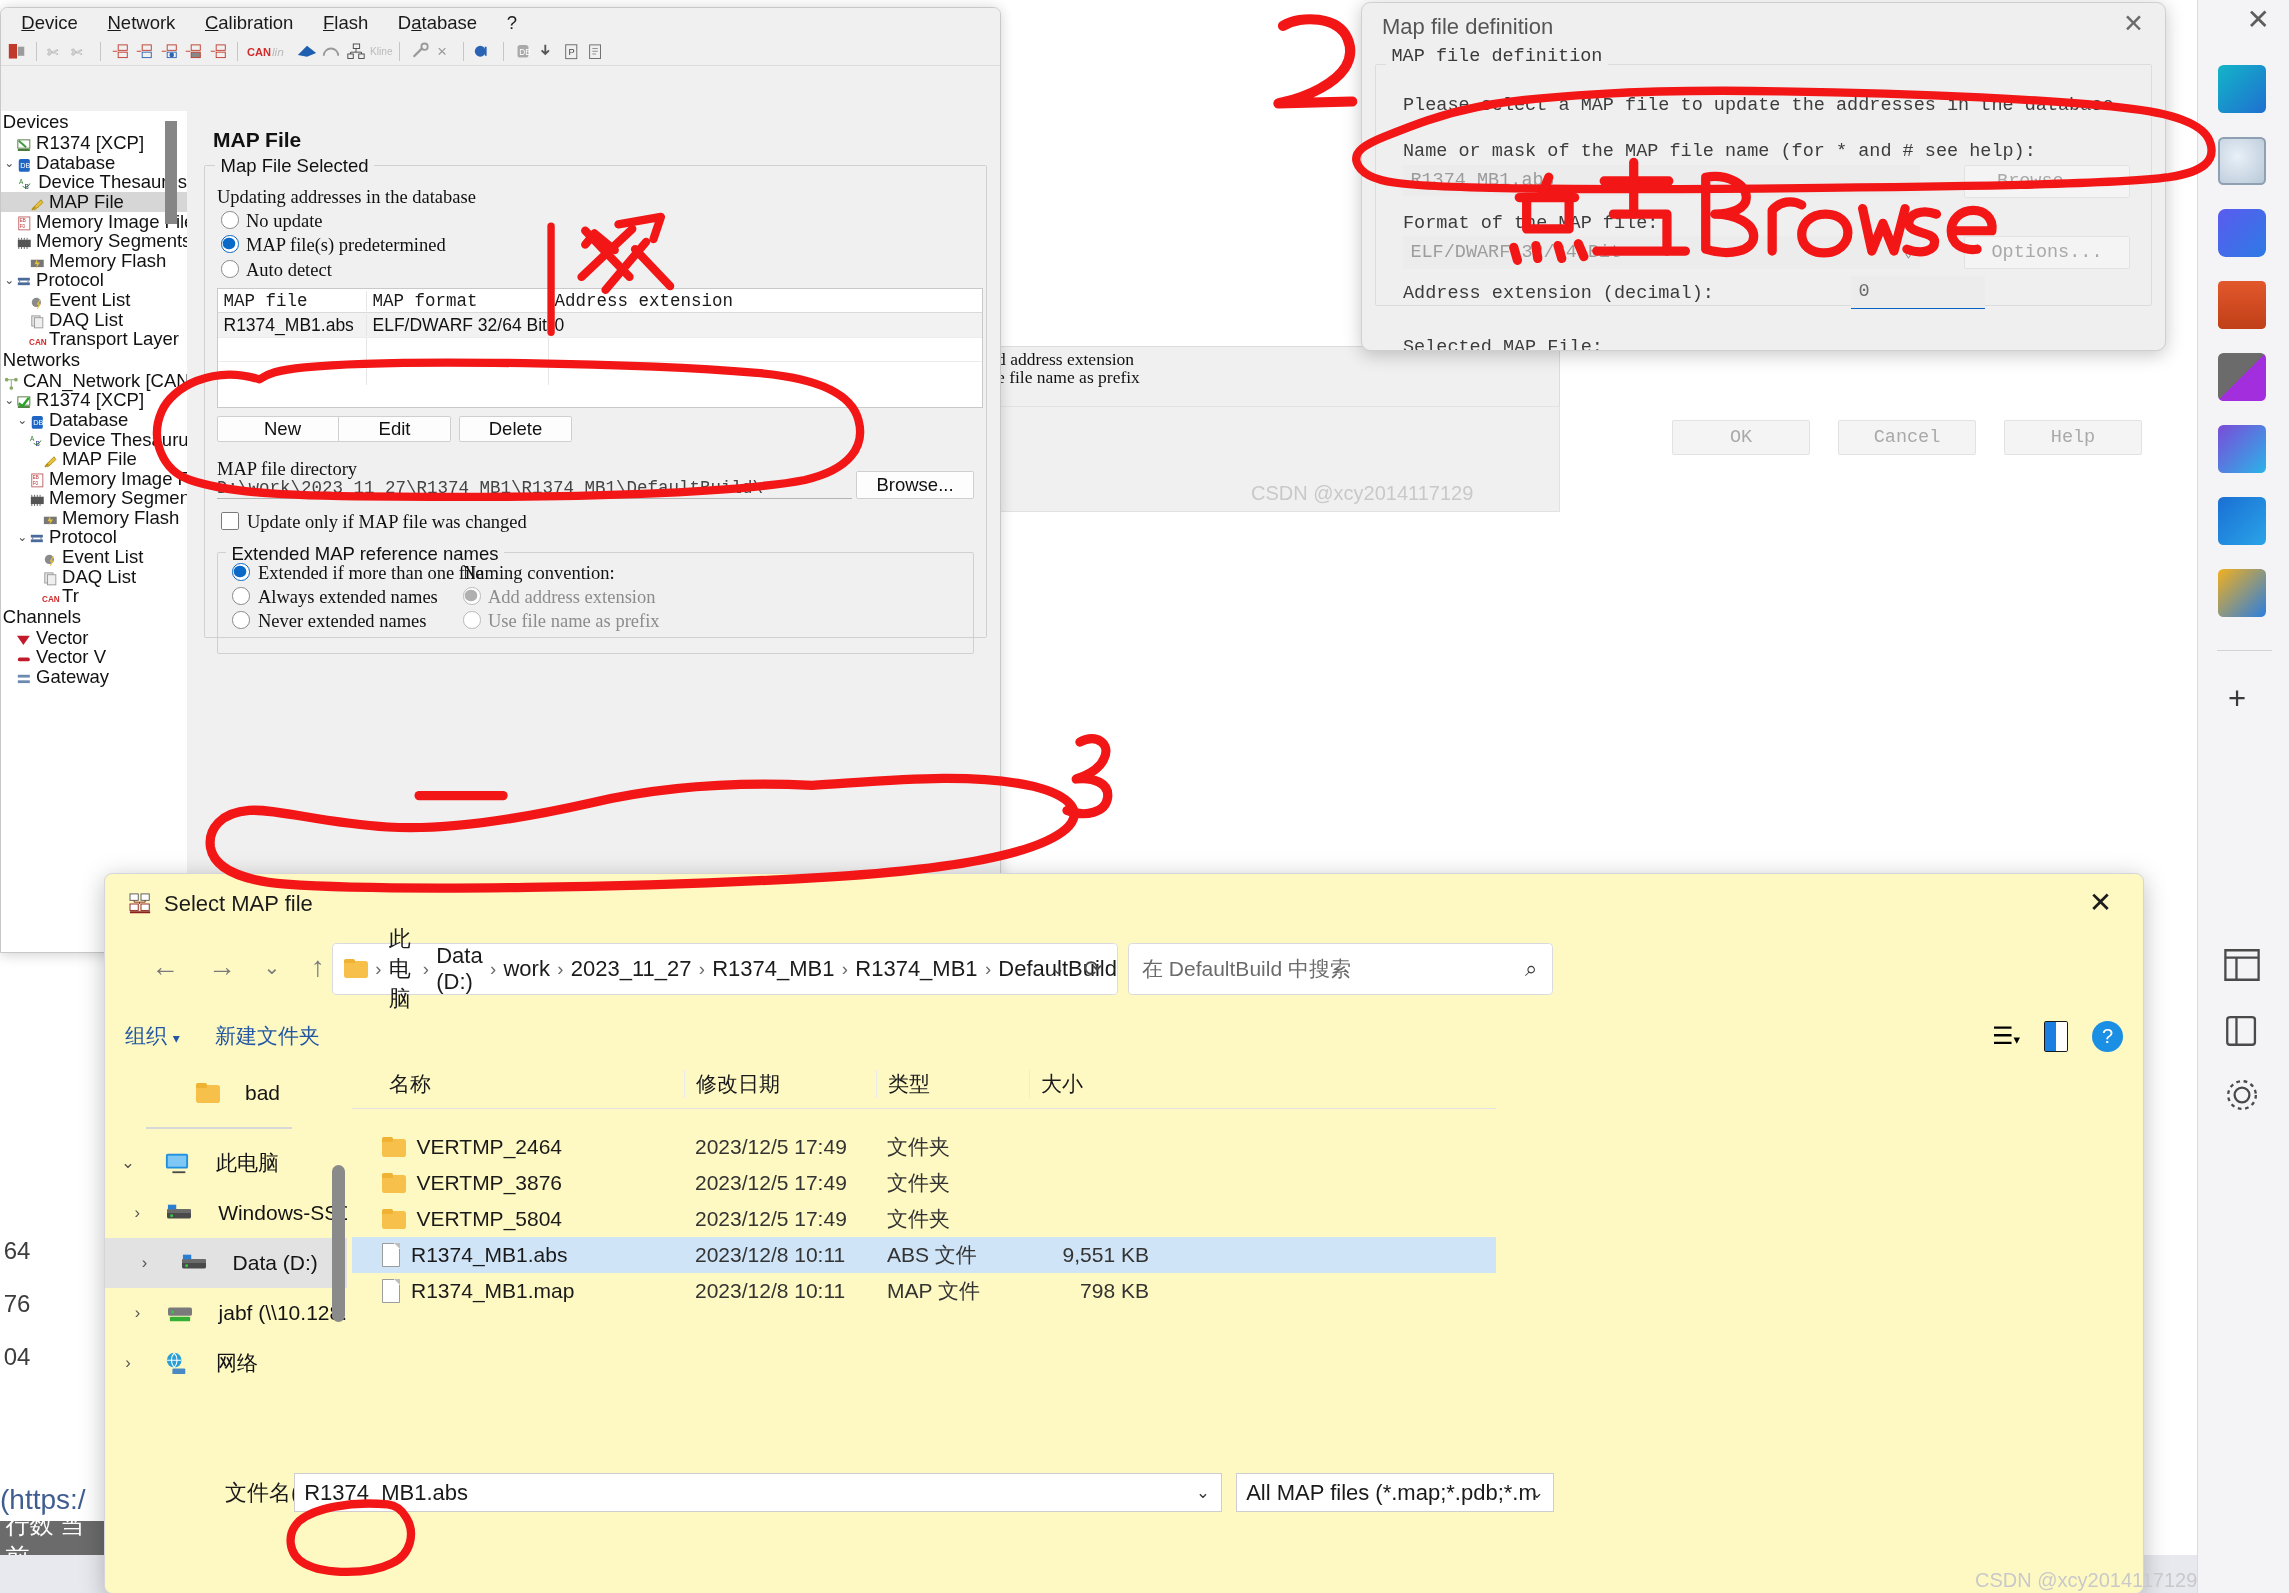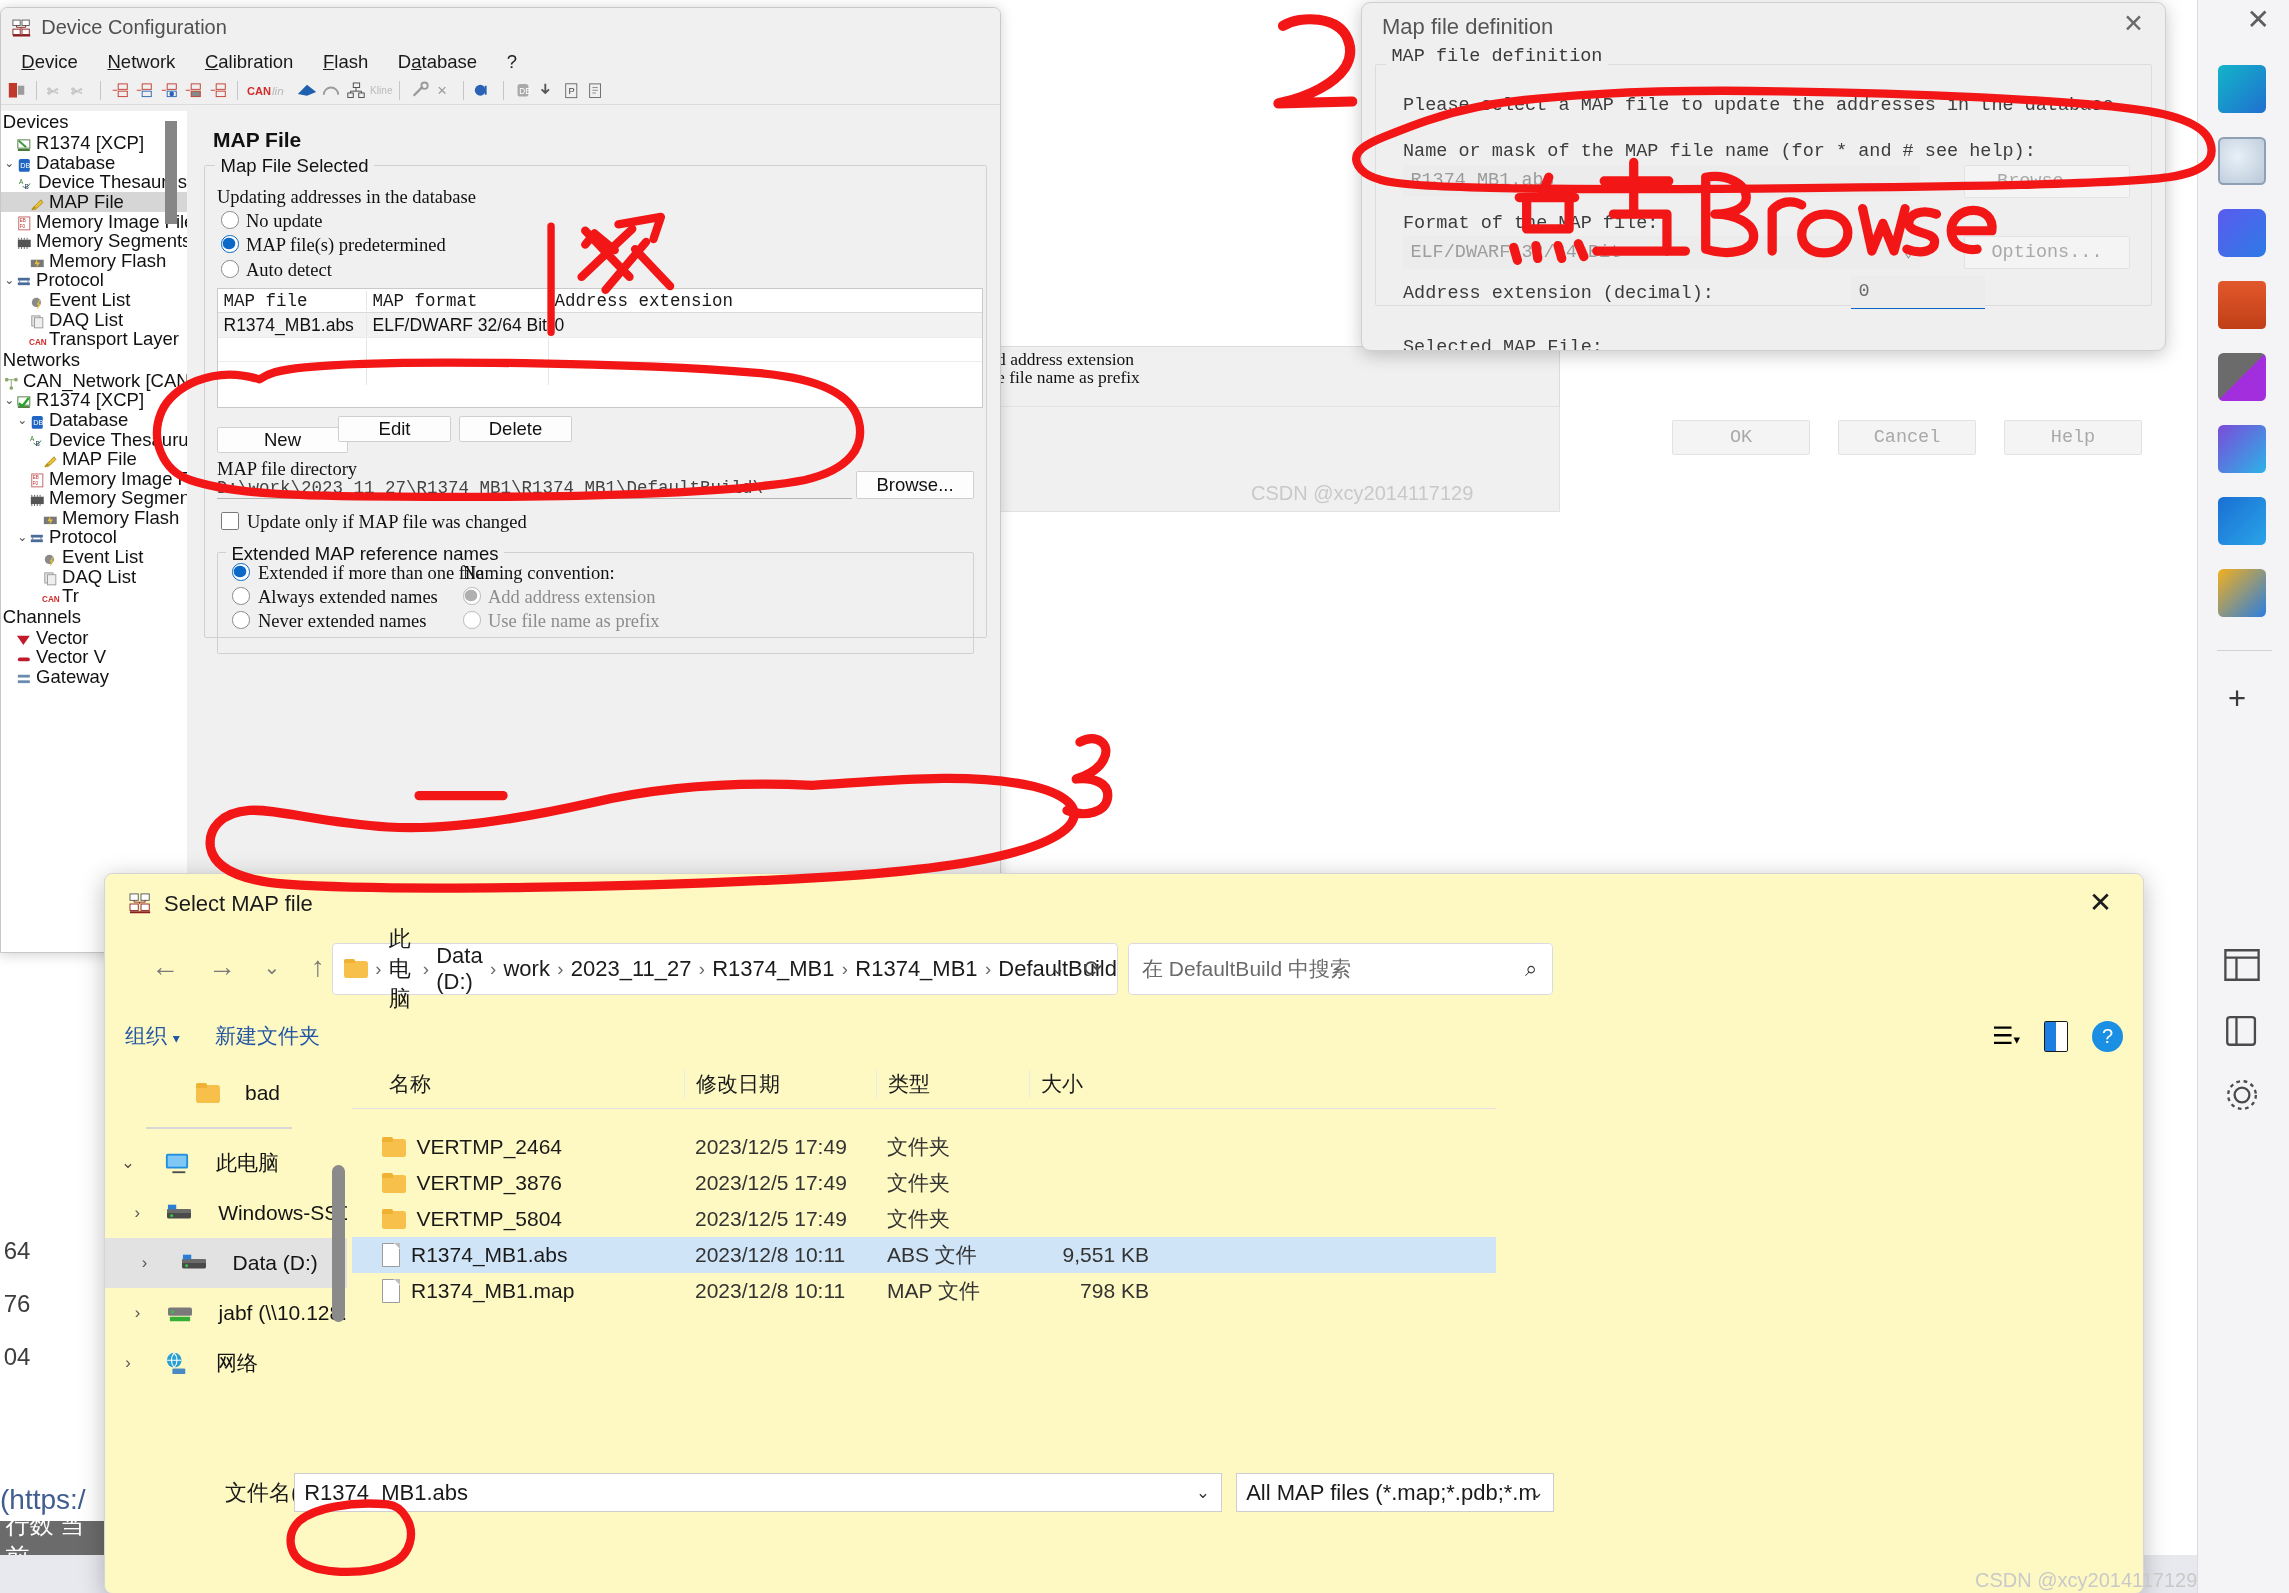--- a/index.html
+++ b/index.html
@@ -221,33 +221,20 @@
 
   <div class="bg-left-col" style="top:1237px; left:3.7px;">64</div>
   <div class="bg-left-col" style="top:1290px; left:3.7px;">76</div>
   <div class="bg-left-col" style="top:1343px; left:3.7px;">04</div>
   <div class="bg-left-col" style="top:1484px; left:0px; font-size:28px; color:#3f5d8f;">(https:/</div>
   <div class="bg-dark-strip" style="left:0; top:1521px; width:109px; height:39px;">行数  当前</div>
   <div class="bg-bottom-bar"></div>
 
   <div class="devcfg">
 
-    <div class="devcfg-title">
-      <span style="display:inline-block;width:20px;height:18.5px;position:relative;">
-        <svg width="20" height="18.5" viewBox="0 0 22 20">
-          <rect x="1" y="1" width="8" height="6" fill="#fff" stroke="#555"></rect>
-          <rect x="11" y="1" width="8" height="6" fill="#fff" stroke="#555"></rect>
-          <rect x="1" y="11" width="8" height="6" fill="#fff" stroke="#8a1f1f"></rect>
-          <rect x="11" y="11" width="8" height="6" fill="#fff" stroke="#8a1f1f"></rect>
-          <path d="M5 7 V9 H15 V7 M10 9 v2" stroke="#8a1f1f" fill="none"></path>
-          <path d="M1 18 H20" stroke="#8a1f1f" stroke-width="2"></path>
-        </svg>
-      </span>
-      <span class="t">Device Configuration</span>
-    </div>
 
     <div class="devcfg-menu">
       <span class="mi"><u>D</u><span>evice</span></span>
       <span class="mi"><u>N</u>etwork</span>
       <span class="mi"><u>C</u>alibration</span>
       <span class="mi"><u>F</u>lash</span>
       <span class="mi">D<u>a</u>tabase</span>
       <span class="mi">?</span>
     </div>
 
@@ -650,21 +637,21 @@
             <div class="wt-c2"></div>
             <div class="wt-c3"></div>
           </div>
         <div class="wt-blank">
           <div class="wt-c1"></div>
             <div class="wt-c2"></div>
             <div class="wt-c3"></div>
           </div>
       </div>
 
-      <div class="btn" style="left:24px; top:316px; width:131px; height:26px;">New</div>
+      <div class="btn" style="left:24px; top:305px; width:131px; height:26px;">New</div>
       <div class="btn" style="left:145px; top:305px; width:113px; height:26px;">Edit</div>
       <div class="btn" style="left:266px; top:305px; width:113px; height:26px;">Delete</div>
 
       <div class="lbl" style="left:24px; top:348px;text-align:center;">MAP file directory</div>
       <div class="underline-field" style="left:24px; top:364px; width:635px; height:24px;">D:\work\2023_11_27\R1374_MB1\R1374_MB1\DefaultBuild\</div>
       <div class="btn" style="left:663px; top:360px; width:118px; height:28px;">Browse...</div>
 
       <div class="chk" style="left:28px; top:401px;"></div>
       <div class="lbl" style="left:54px; top:401px;">Update only if MAP file was changed</div>
 

